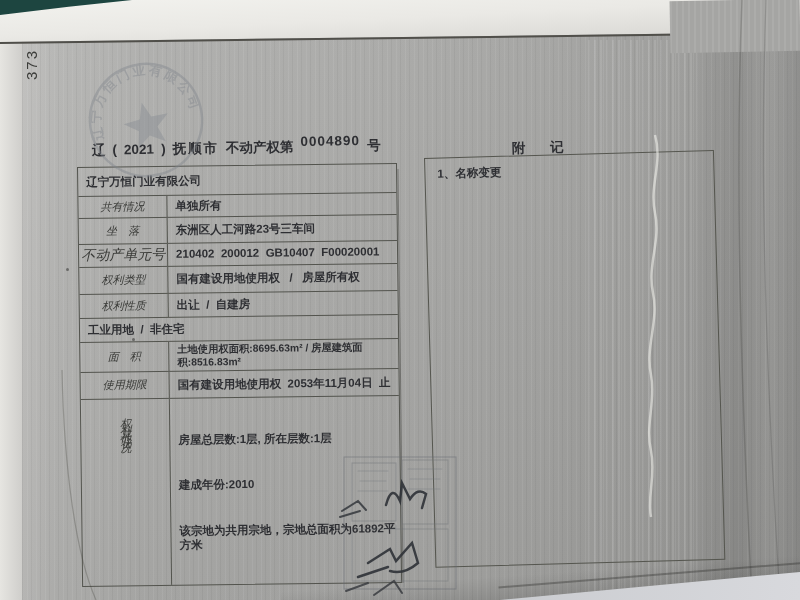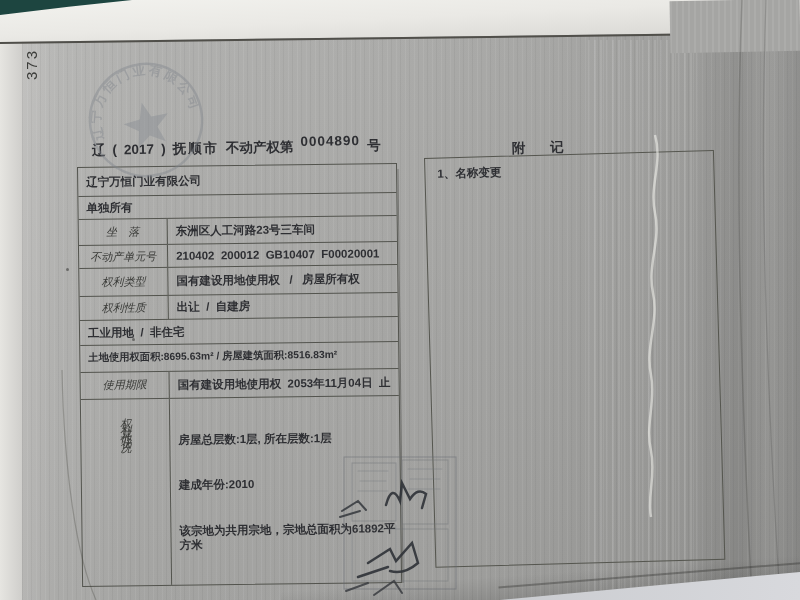--- a/index.html
+++ b/index.html
@@ -93,55 +93,57 @@
     <polygon points="0,-24 5.9,-8.1 22.8,-7.4 9.5,3.1 14.1,19.4 0,10 -14.1,19.4 -9.5,3.1 -22.8,-7.4 -5.9,-8.1" transform="translate(64,70)" fill="#868b92"></polygon>
     <path id="sealArc" d="M 19 74 A 46 46 0 1 1 109 74" fill="none"></path>
     <text font-size="13" letter-spacing="2.5" fill="#80858c" font-weight="bold">
       <textPath href="#sealArc" startOffset="2">辽宁万恒门业有限公司</textPath>
     </text>
   </svg>
 
   <div class="cert-header">
     <span>辽</span>
     <span>(</span>
-    <span>2017</span>
+    <span>2021</span>
     <span>)</span>
     <span class="city">抚顺市</span>
     <span>不动产权第</span>
     <span class="num">0004890</span>
     <span>号</span>
   </div>
 
   <div class="main-table">
     <div class="row r1">
       <div class="cell-value">辽宁万恒门业有限公司</div>
     </div>
     <div class="row r2">
+      <div class="cell-label">共有情况</div>
       <div class="cell-value">单独所有</div>
     </div>
     <div class="row r3">
       <div class="cell-label">坐    落</div>
       <div class="cell-value">东洲区人工河路23号三车间</div>
     </div>
     <div class="row r4">
-      <div class="cell-label" style="font-size:11px">不动产单元号</div>
+      <div class="cell-label" style="font-size:14px">不动产单元号</div>
       <div class="cell-value">210402  200012  GB10407  F00020001</div>
     </div>
     <div class="row r5">
       <div class="cell-label">权利类型</div>
       <div class="cell-value">国有建设用地使用权   /   房屋所有权</div>
     </div>
     <div class="row r6">
       <div class="cell-label">权利性质</div>
       <div class="cell-value">出让  /  自建房</div>
     </div>
     <div class="row r7">
       <div class="cell-value">工业用地  /  非住宅</div>
     </div>
     <div class="row r8">
+      <div class="cell-label">面    积</div>
       <div class="cell-value" style="font-size:10.3px">土地使用权面积:8695.63m² / 房屋建筑面积:8516.83m²</div>
     </div>
     <div class="row r9">
       <div class="cell-label">使用期限</div>
       <div class="cell-value">国有建设用地使用权  2053年11月04日  止</div>
     </div>
     <div class="row row-last">
       <div class="cell-label">权利其他状况</div>
       <div class="cell-value">
         <div>房屋总层数:1层, 所在层数:1层</div>

